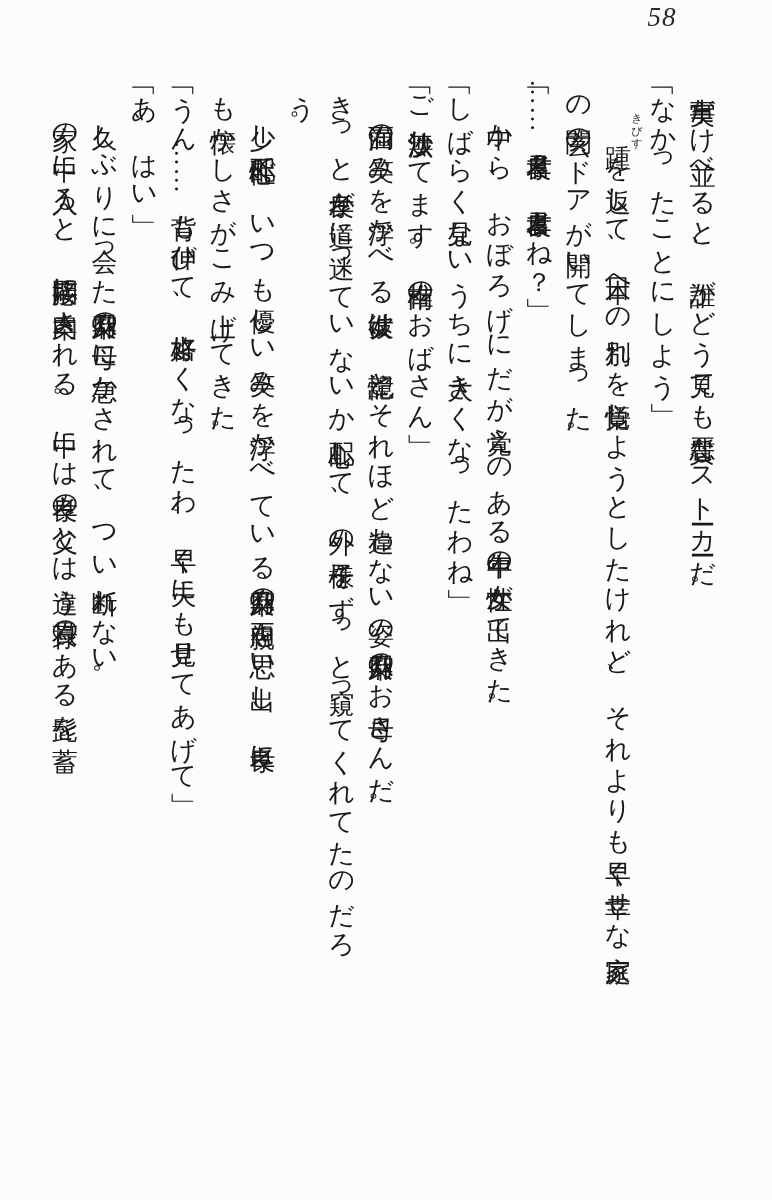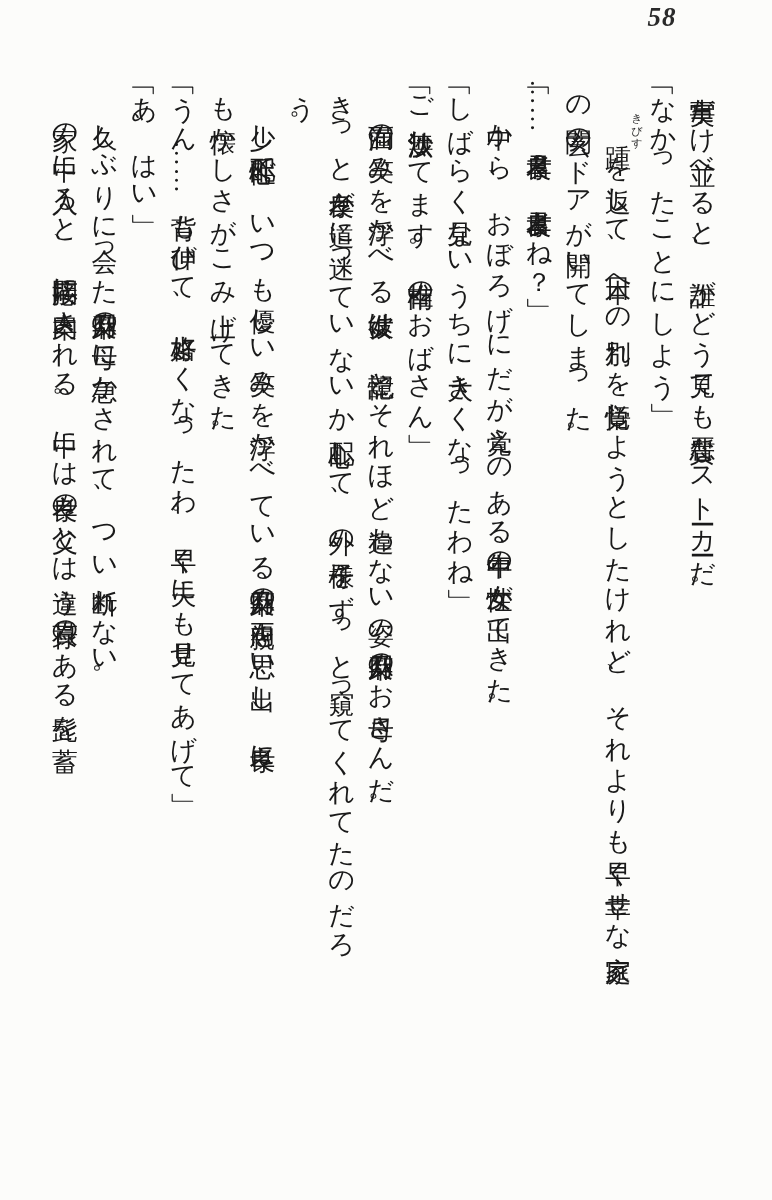--- a/index.html
+++ b/index.html
@@ -17,21 +17,20 @@
   .page-number {
     position: absolute;
     top: 2px;
     left: 642px;
     width: 40px;
     text-align: center;
     font-size: 27px;
     font-style: italic;
     color: #2a2a2a;
     letter-spacing: 1px;
-    font-weight: bold;
   }
   .text-block {
     position: absolute;
     top: 78px;
     right: 50px;
     height: 1030px;
     writing-mode: vertical-rl;
     text-orientation: mixed;
     font-size: 26px;
     line-height: 39.5px;

